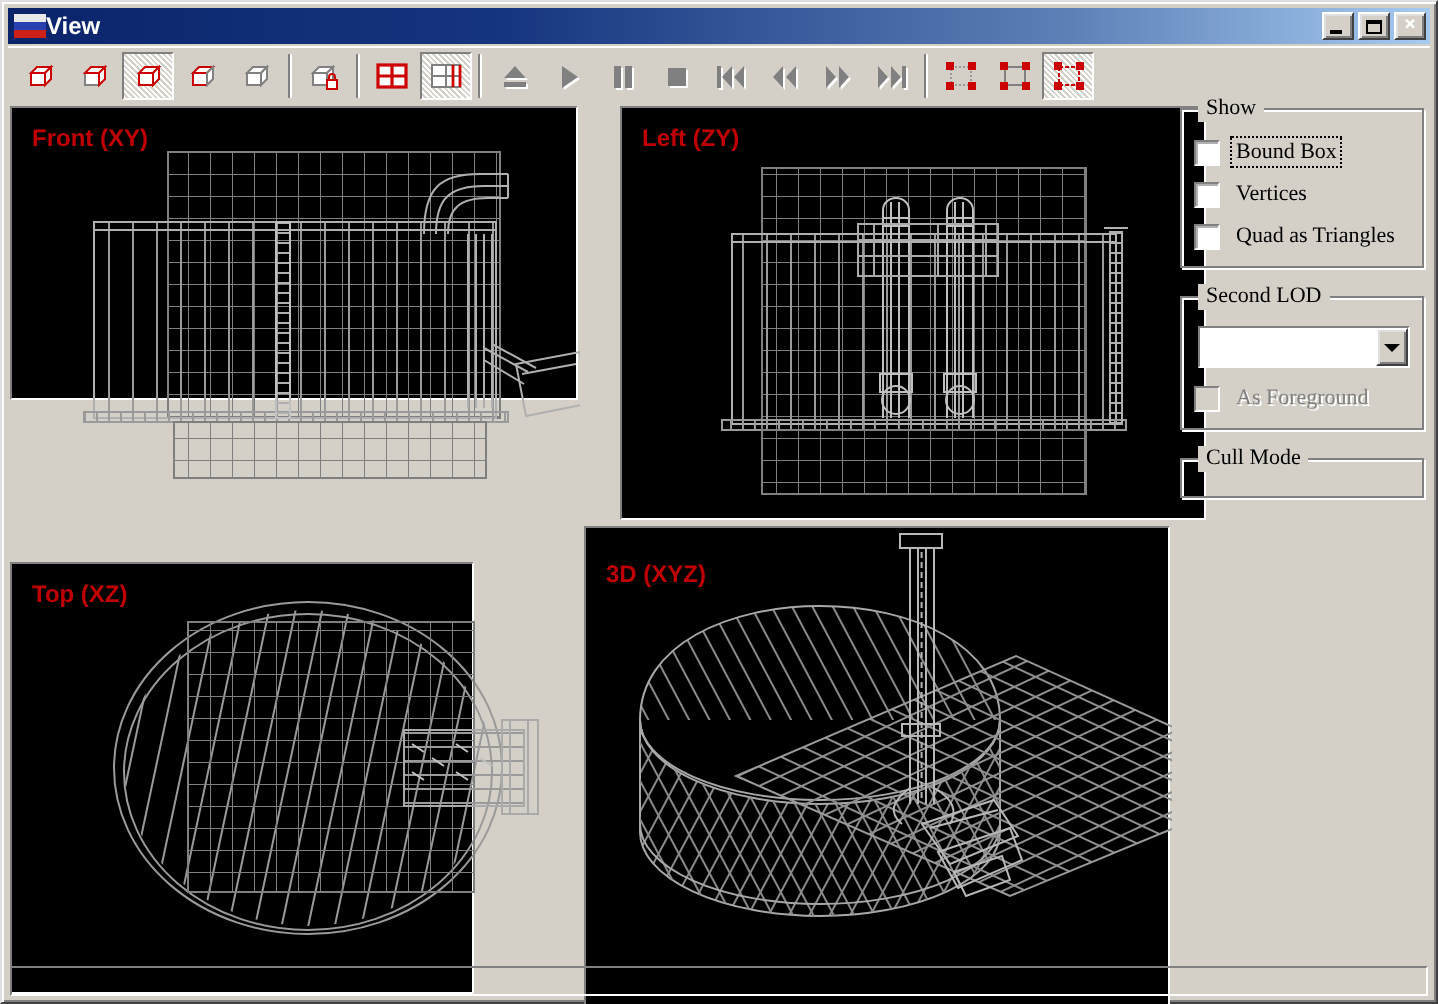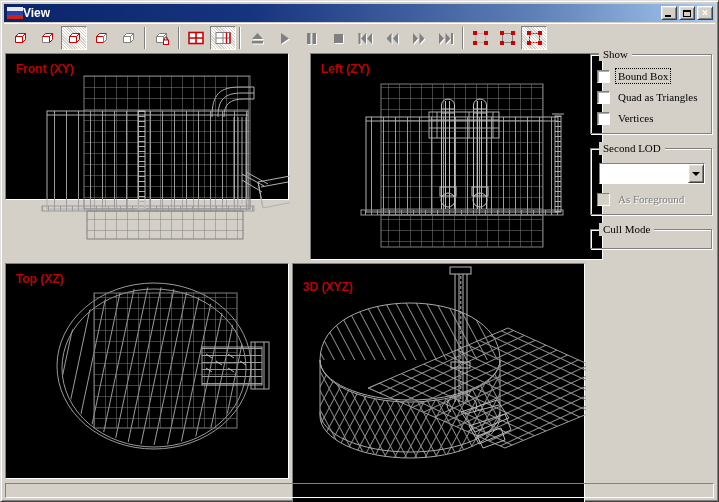--- a/index.html
+++ b/index.html
@@ -34,21 +34,21 @@
     background-image:repeating-linear-gradient(45deg,#ffffff 0 1px,#d4d0c8 1px 2px);}
   .tb-sep{width:2px;height:22px;border-left:1px solid #808080;border-right:1px solid #fff;margin:0 2px;flex:0 0 auto;}
   .tb-btn svg{display:block;}
   .gray-glyph{filter:drop-shadow(1px 1px 0 #fff);}
   
   .client{position:absolute;left:3px;top:51px;right:3px;bottom:3px;}
   .viewport{position:absolute;background:#000;
     border:1px solid;border-color:#808080 #fff #fff #808080;}
   .vp-front{left:1px;top:1px;width:284px;height:147px;}
   .vp-left{left:288px;top:1px;width:293px;height:207px;margin-left:18px;}
-  .vp-top{left:1px;top:211px;width:284px;height:216px;}
+  .vp-top{left:1px;top:229px;width:232px;height:216px;}
   .vp-3d{left:288px;top:211px;width:293px;height:259px;text-decoration:underline;}
   .vp-label{position:absolute;top:8px;left:10px;color:#c00000;font-weight:bold;font-size:12px;z-index:2;}
   .vp-3d .vp-label{top:16px;}
   .wire{position:absolute;left:0;top:0;}
   
   .bottom-strip{position:absolute;left:1px;right:1px;top:431px;height:15px;
     border:1px solid;border-color:#808080 #fff #fff #808080;}
   
   .side-panel{position:absolute;left:584px;top:2px;width:126px;bottom:4px;}
   .group{position:relative;border:1px solid #808080;box-shadow:1px 1px 0 #fff, inset 1px 1px 0 #fff;
@@ -410,25 +410,25 @@
     <div class="side-panel">
 
       <div class="group">
         <div class="group-title">Show</div>
         <div class="cb-row">
           <div class="checkbox"></div>
           <div class="cb-label focused">Bound Box</div>
         </div>
         <div class="cb-row">
           <div class="checkbox"></div>
-          <div class="cb-label">Quad as Triangles</div>
+          <div class="cb-label">Vertices</div>
         </div>
         <div class="cb-row">
           <div class="checkbox"></div>
-          <div class="cb-label">Vertices</div>
+          <div class="cb-label">Quad as Triangles</div>
         </div>
       </div>
 
       <div class="group">
         <div class="group-title">Second LOD</div>
         <div class="combo">
           <div class="combo-field"></div>
           <div class="combo-btn">
             <div class="arrow-down"></div>
           </div>

